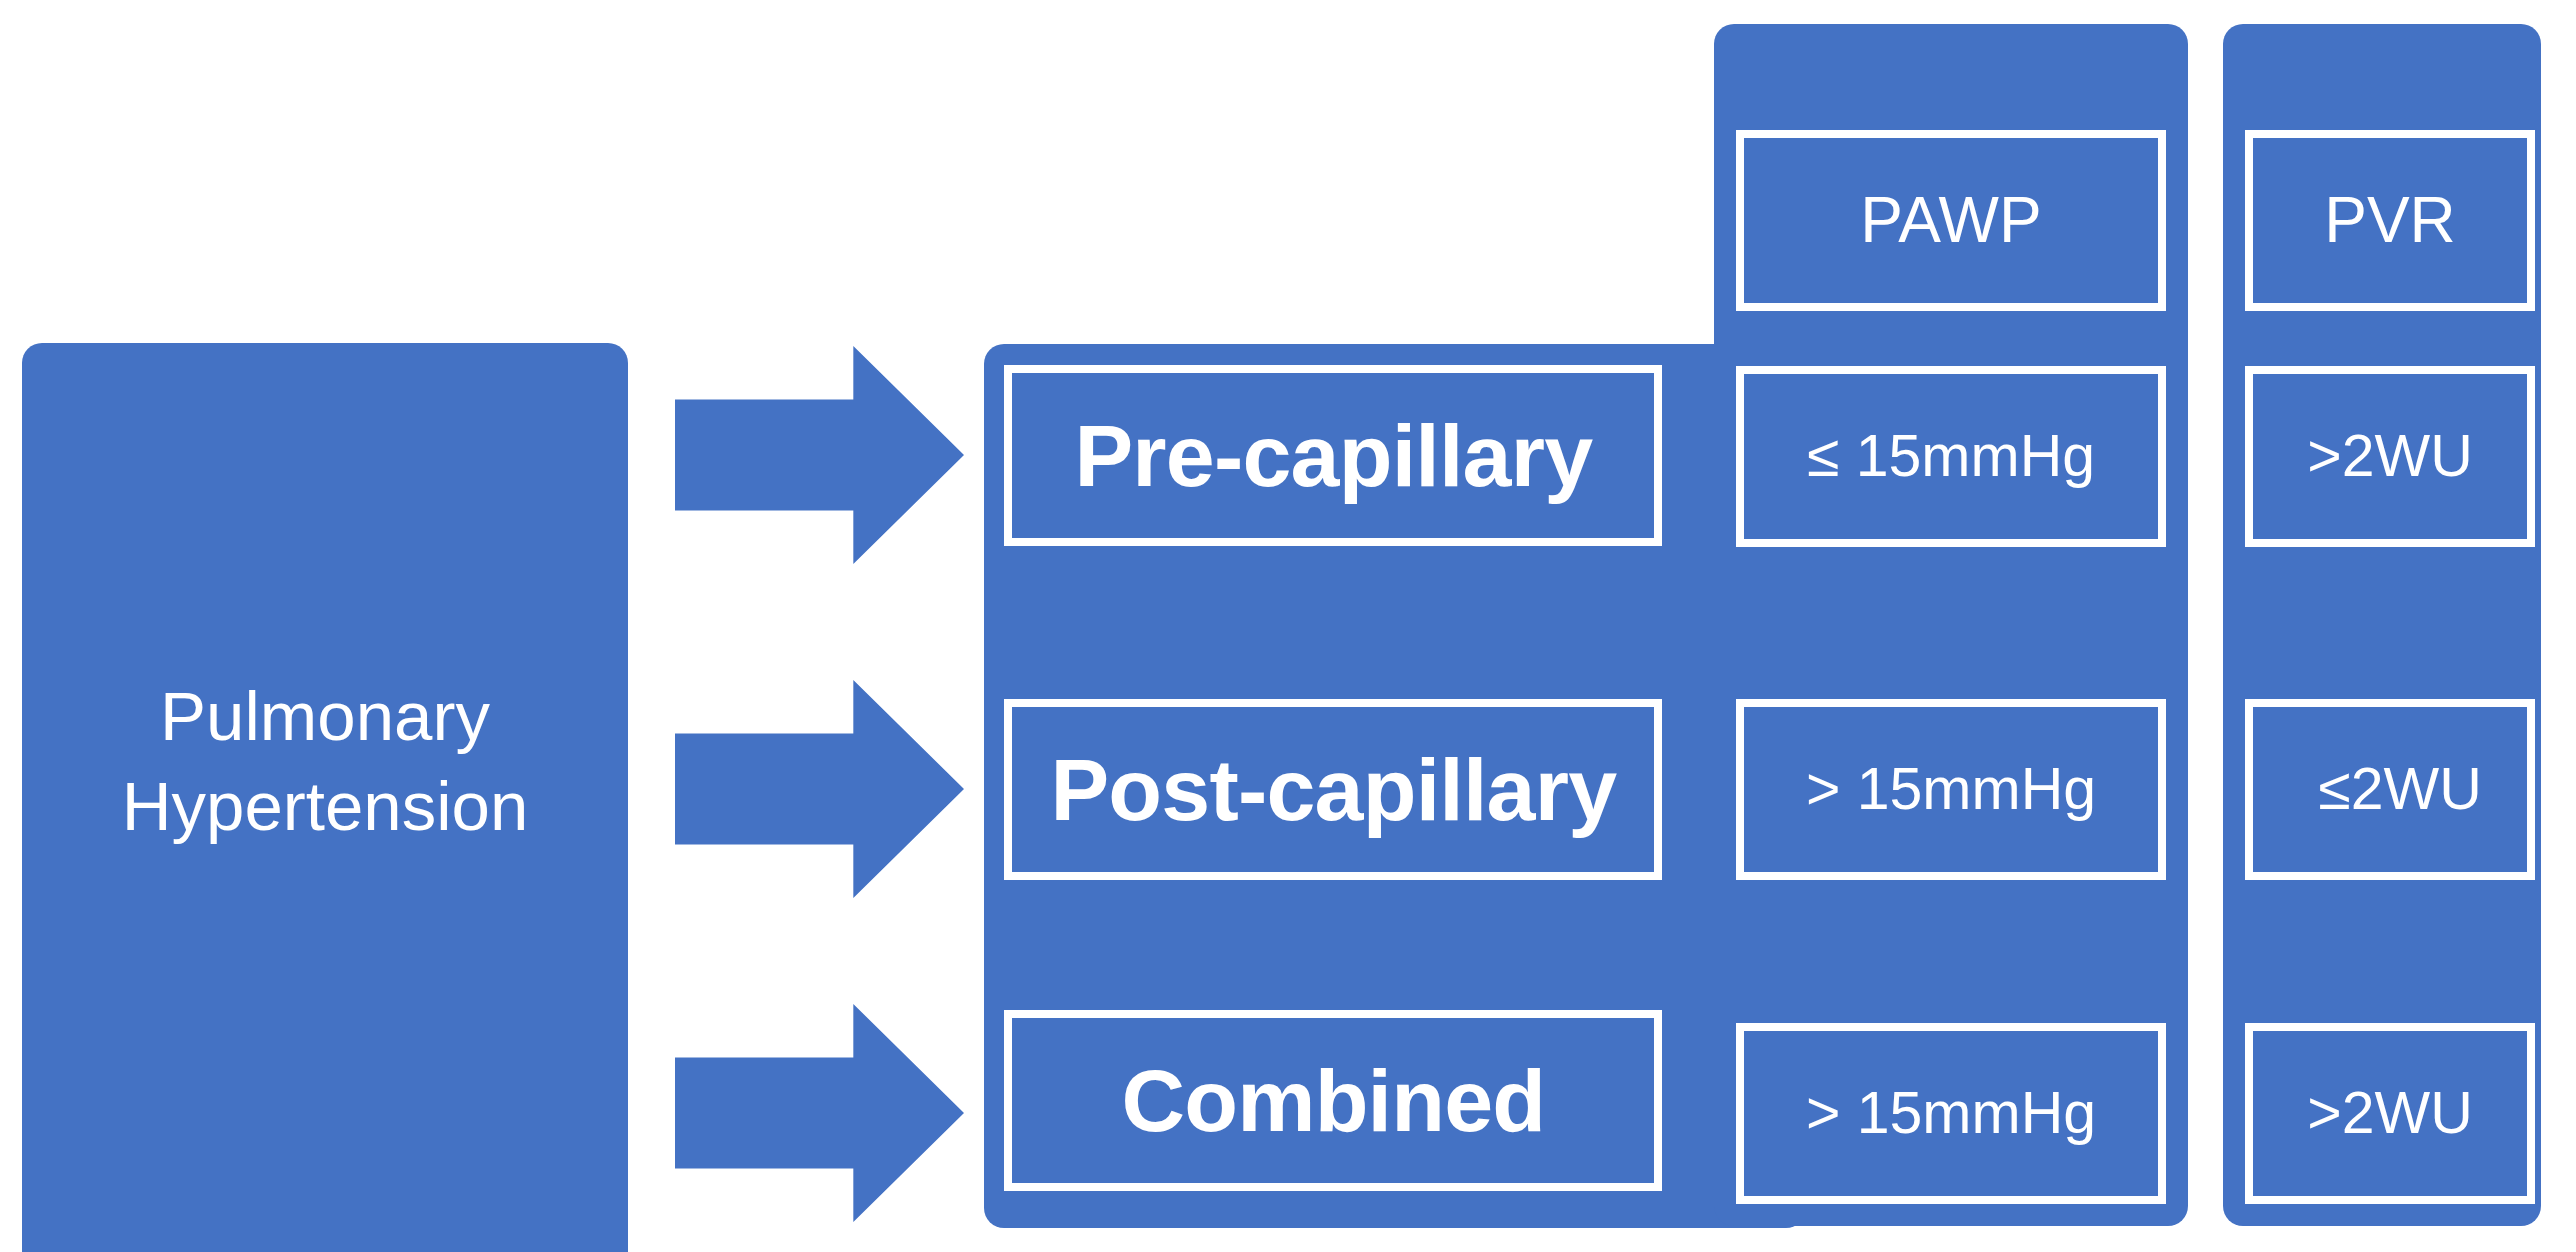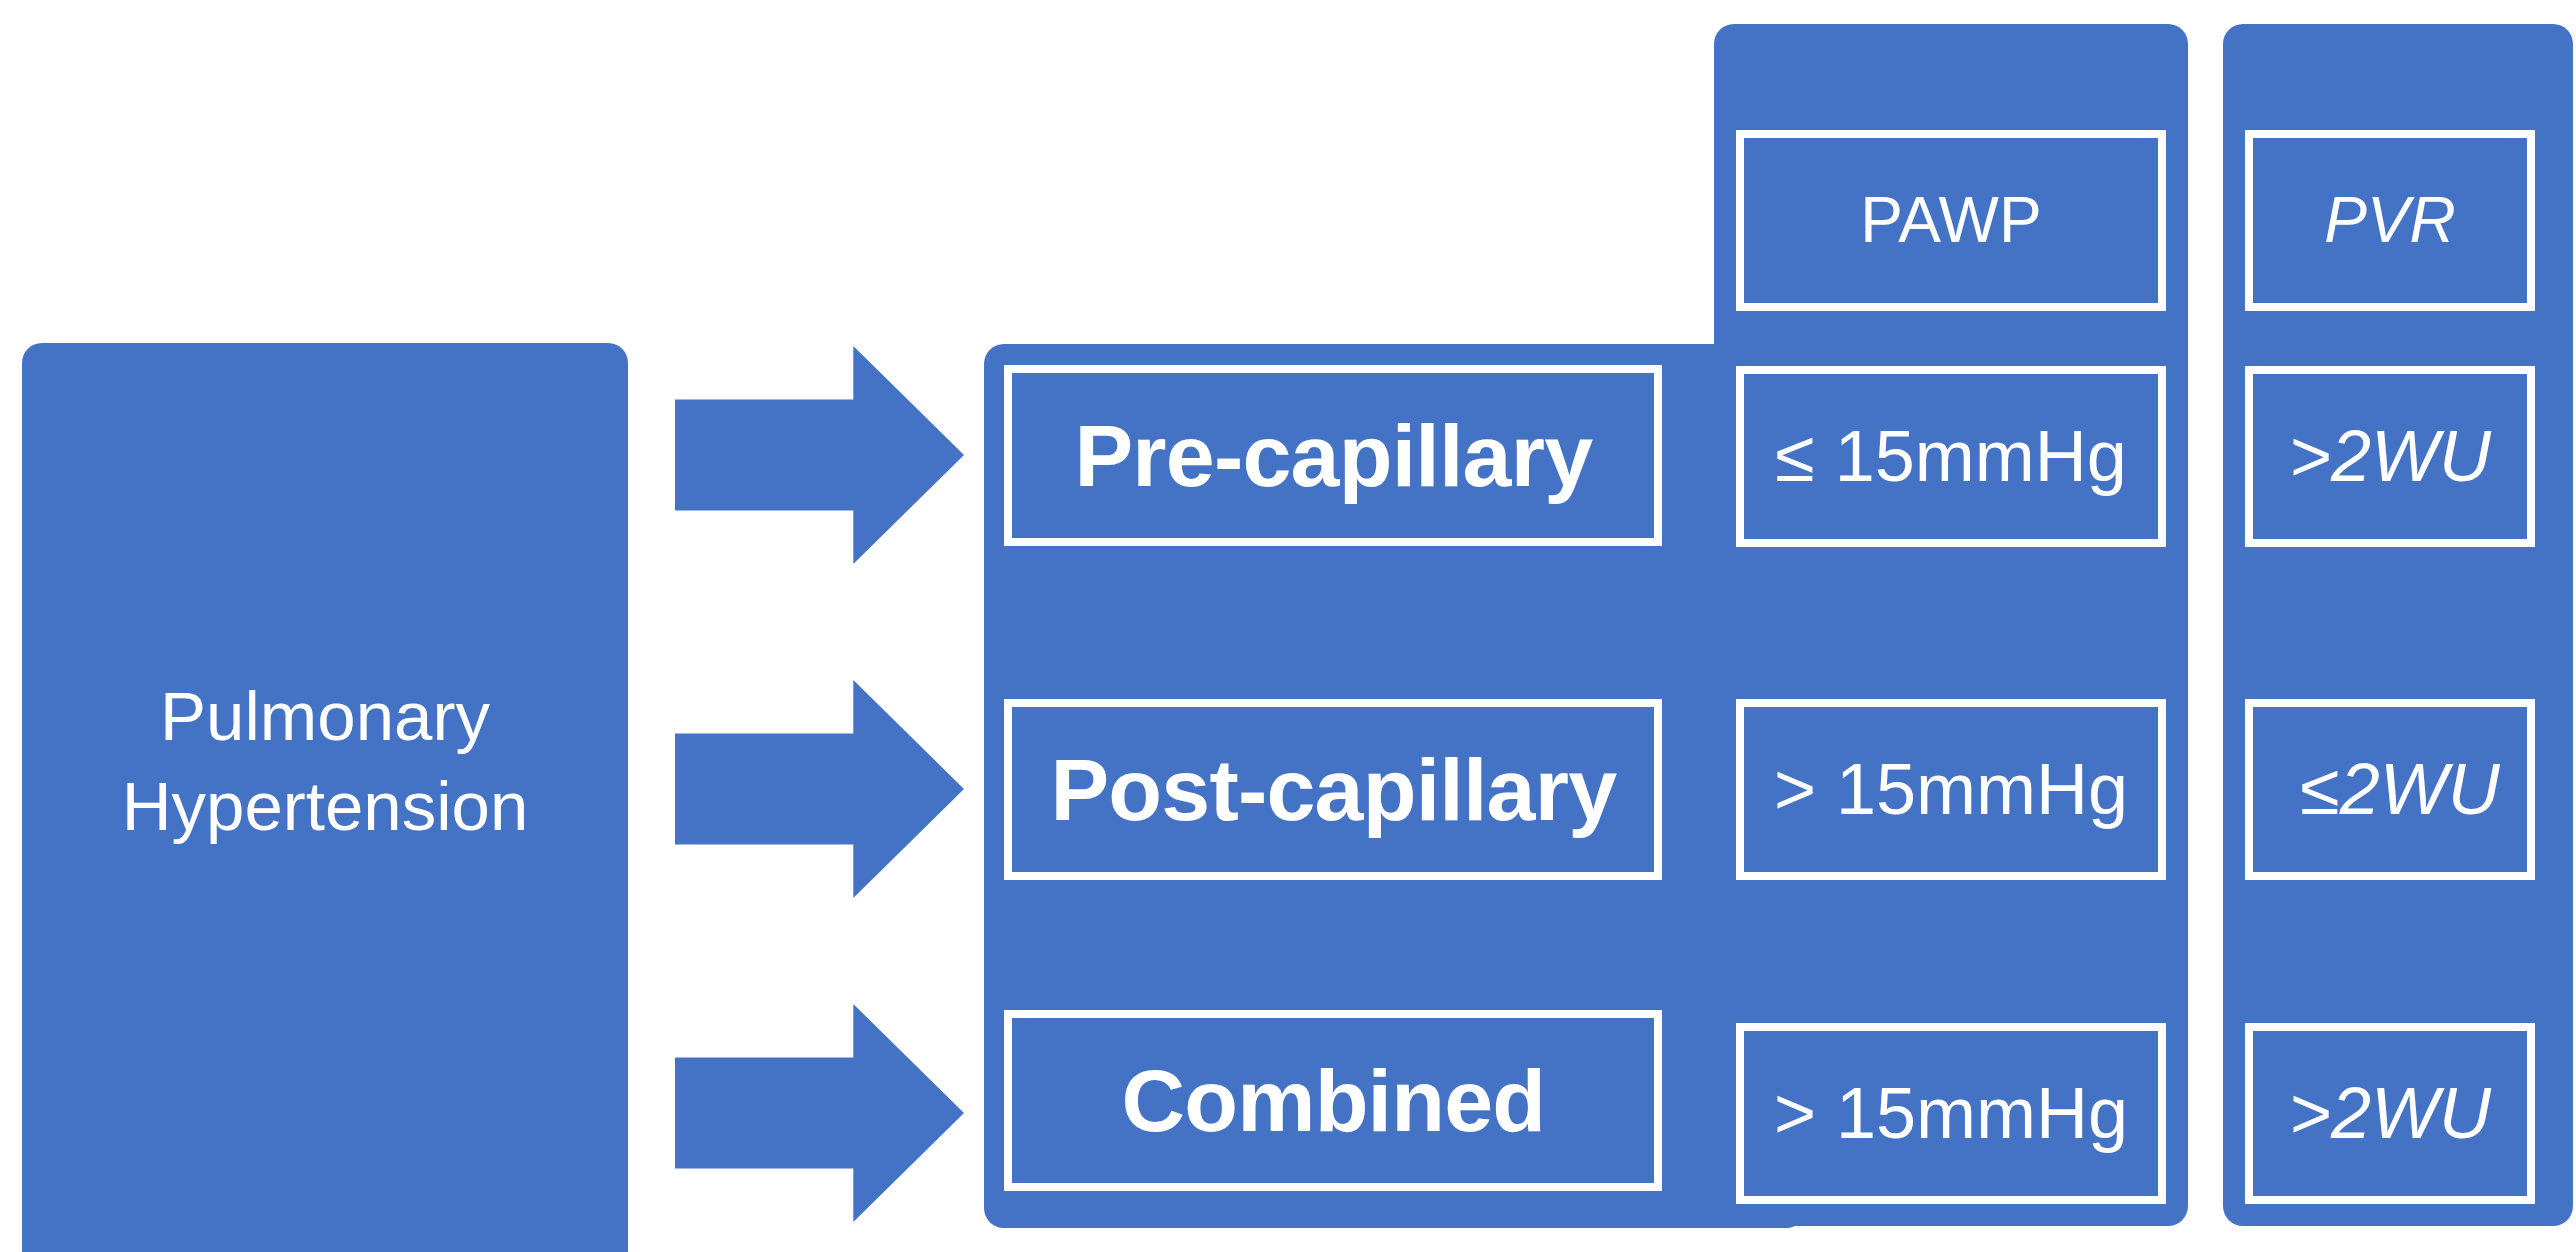--- a/index.html
+++ b/index.html
@@ -30,41 +30,41 @@
     position:absolute;left:675px;width:289px;height:218px;background:var(--blue);
     clip-path:polygon(0 24.5%,61.7% 24.5%,61.7% 0,100% 50%,61.7% 100%,61.7% 75.5%,0 75.5%);
   }
   .arrow-1{top:346px;}
   .arrow-2{top:680px;}
   .arrow-3{top:1004px;}
 
   
   .mid-col {left:984px;top:344px;width:822px;height:884px;}
   .pawp-col{left:1714px;top:23.6px;width:474px;height:1202px;}
-  .pvr-col {left:2223px;top:23.6px;width:350px;height:1202px;font-style:italic;}
+  .pvr-col {left:2223px;top:23.6px;width:318px;height:1202px;}
 
   
   .bordered-box{
     position:absolute;border:8.6px solid var(--white);
     display:flex;align-items:center;justify-content:center;
     color:var(--white);white-space:nowrap;
   }
   .mid-col  .bordered-box{left:20.4px;width:658px;height:181px;}
   .pawp-col .bordered-box{left:22px;width:430px;height:181px;}
   .pvr-col  .bordered-box{left:22px;width:290px;height:181px;}
 
   
   .mid-col  .row-1{top:21px;}  .mid-col  .row-2{top:355px;} .mid-col  .row-3{top:666px;}
   .pawp-col .row-1{top:342px;} .pawp-col .row-2{top:675px;} .pawp-col .row-3{top:999px;}
   .pvr-col  .row-1{top:342px;} .pvr-col  .row-2{top:675px;padding-left:20px;} .pvr-col  .row-3{top:999px;}
   .header-row{top:106px;}
 
   .category-label{font-weight:bold;font-size:88px;letter-spacing:-0.8px;}
   .header-label{font-size:64px;}
-  .value-label{font-size:72px;}
+  .value-label{font-size:59px;}
 </style>
 </head>
 <body>
 
 <div class="diagram">
 
   <div class="panel root-box">
     <div>Pulmonary</div>
     <div>Hypertension</div>
     <div class="blank-line"></div>

